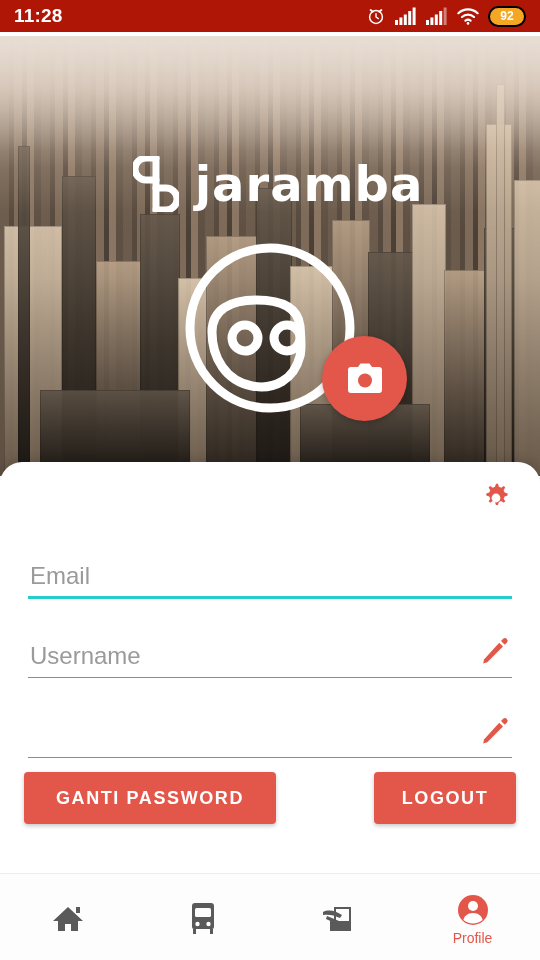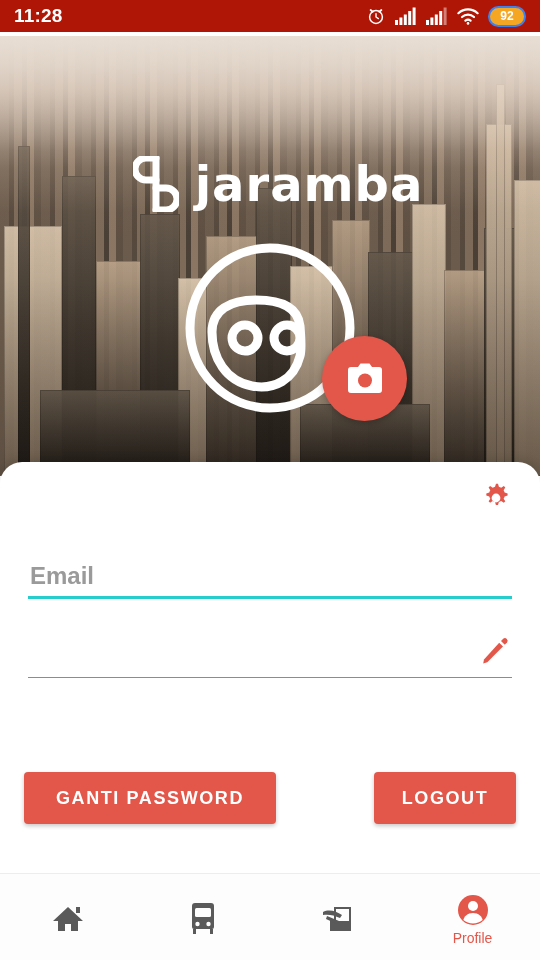--- a/index.html
+++ b/index.html
@@ -45,21 +45,21 @@
     align-items: center;
     gap: 9px;
   }
   .status-ico { display: block; }
   #battery-pill {
     position: relative;
     width: 38px;
     height: 21px;
     border-radius: 11px;
     background: #F5A623;
-    border: 2px solid #3b82f6;
+    border: 2px solid #000000;
     display: flex;
     align-items: center;
     justify-content: center;
   }
   #battery-pill span {
     color: #ffffff;
     font-size: 12px;
     font-weight: bold;
     line-height: 1;
   }
@@ -194,21 +194,21 @@
   .field {
     position: relative;
     height: 80px;
   }
   .field-label {
     position: absolute;
     left: 2px;
     bottom: 22px;
     font-size: 24px;
     color: #9A9A9A;
-    font-weight: bold;
+    font-weight: normal;
     line-height: 1;
   }
   .field-underline {
     position: absolute;
     left: 0;
     right: 0;
     bottom: 12px;
     height: 1px;
     background: #8C8C8C;
   }
@@ -393,20 +393,30 @@
       </svg>
     </div>
 
     <div id="fields">
 
       <div class="field focused">
         <div class="field-label">Email</div>
         <div class="field-underline"></div>
       </div>
 
+      <div class="field">
+        <div class="field-label">Username</div>
+        <div class="edit-icon">
+          <svg width="30" height="30" viewBox="0 0 30 30">
+            <path fill="#E3574A" d="M4.0 23.5 L3.2 27.6 L7.3 26.2 L23.0 10.5 L19.2 6.7 Z"></path>
+            <path fill="#E3574A" d="M21.0 4.9 L24.8 8.7 L27.0 6.5 A2.7 2.7 0 0 0 23.2 2.7 Z"></path>
+          </svg>
+        </div>
+        <div class="field-underline"></div>
+      </div>
 
       <div class="field">
         <div class="edit-icon">
           <svg width="30" height="30" viewBox="0 0 30 30">
             <path fill="#E3574A" d="M4.0 23.5 L3.2 27.6 L7.3 26.2 L23.0 10.5 L19.2 6.7 Z"></path>
             <path fill="#E3574A" d="M21.0 4.9 L24.8 8.7 L27.0 6.5 A2.7 2.7 0 0 0 23.2 2.7 Z"></path>
           </svg>
         </div>
         <div class="field-underline"></div>
       </div>

